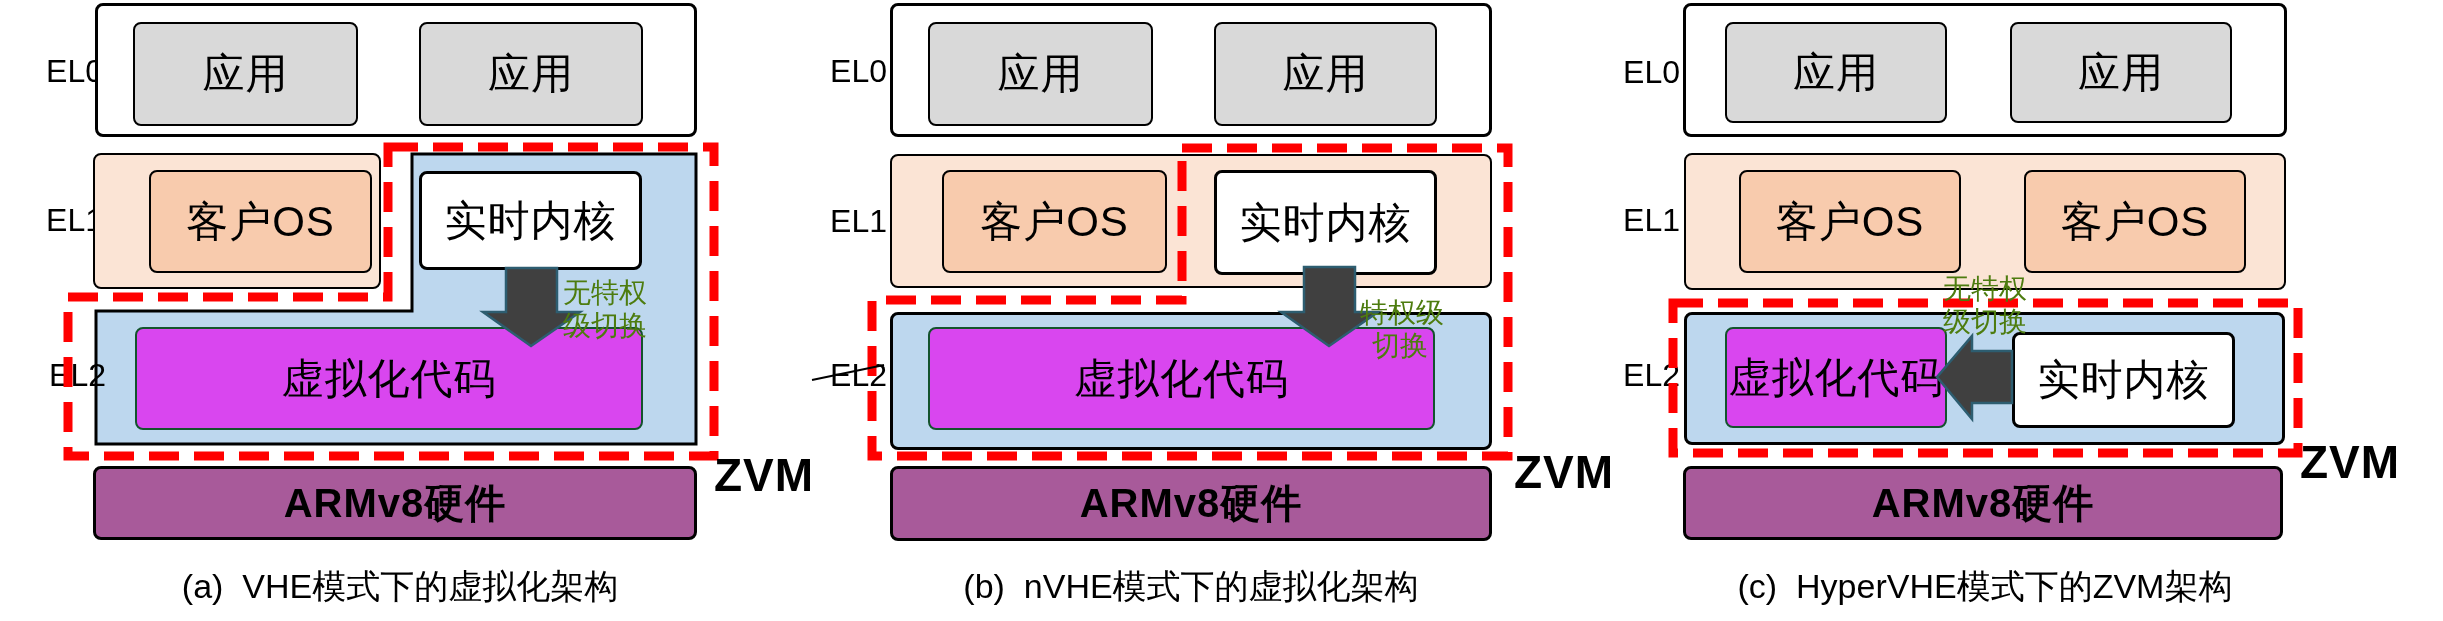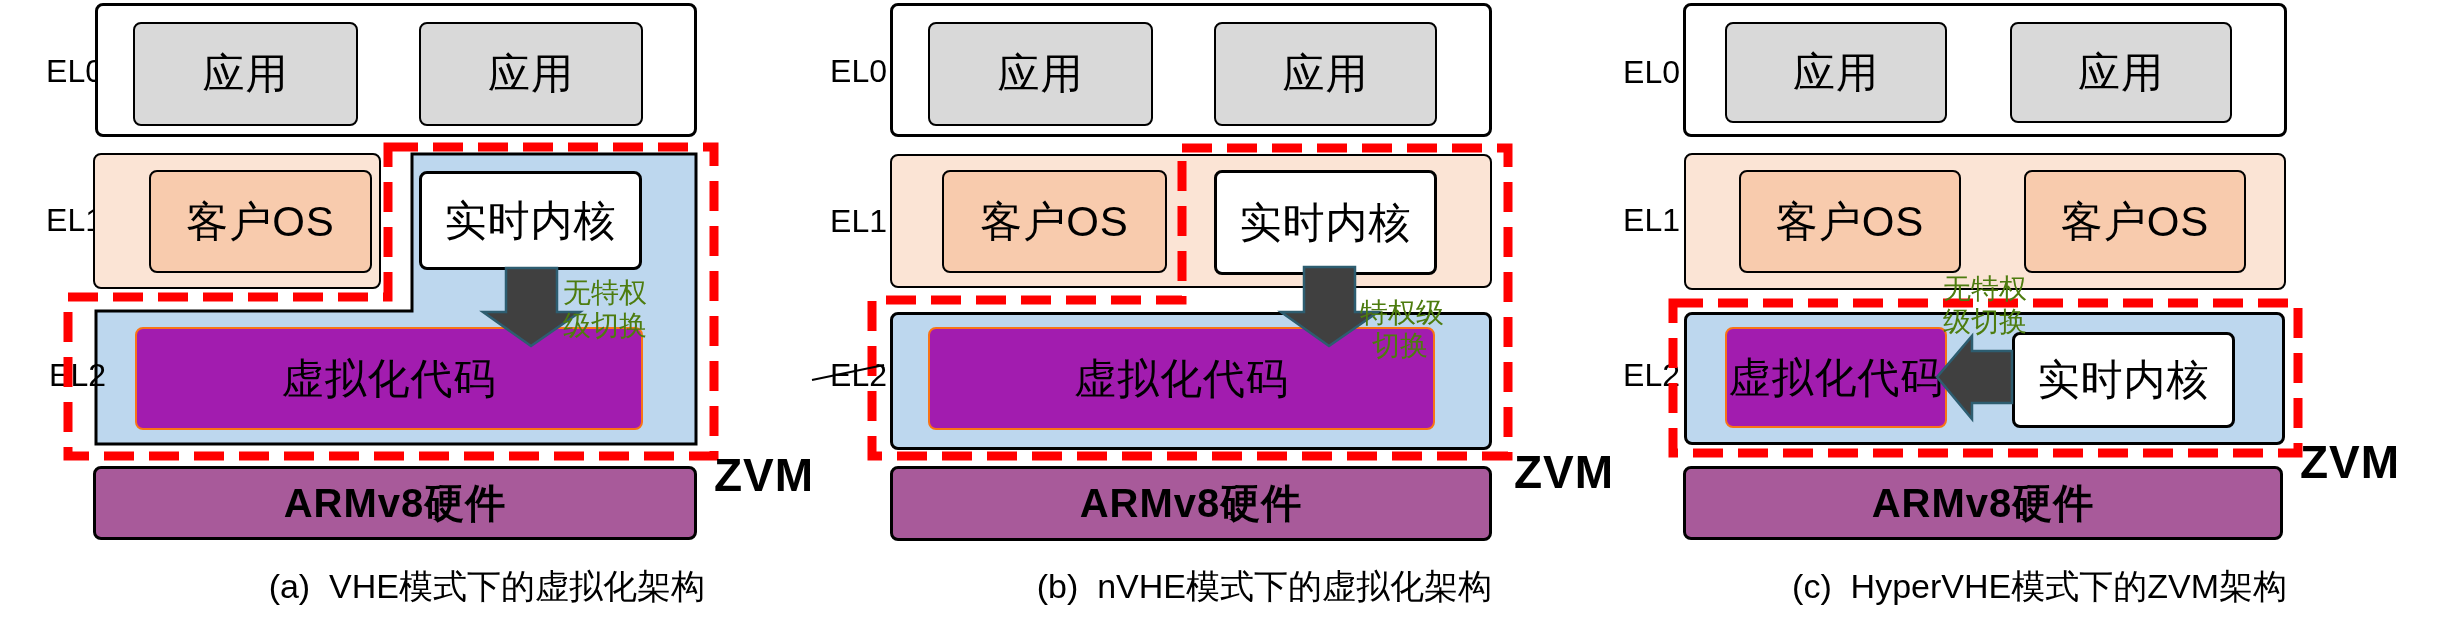--- a/index.html
+++ b/index.html
@@ -13,36 +13,36 @@
   .box{
     position:absolute;box-sizing:border-box;display:flex;align-items:center;justify-content:center;
     z-index:2;font-size:42px;letter-spacing:1px;border-radius:8px;
   }
   .el0-row{background:#ffffff;border:3px solid #000;}
   .app-box{background:#d9d9d9;border:2px solid #000;}
   .el1-row{background:#fbe4d5;border:2px solid #000;}
   .guest-os{background:#f8cbad;border:2px solid #000;margin-left:14px;}
   .rt-kernel{background:#ffffff;border:3px solid #000;}
   .el2-row{background:#bdd7ee;border:3px solid #000;}
-  .virt-code{background:#a21caf;border:2px solid #f97316;}
+  .virt-code{background:#d946ef;border:2px solid #14532d;}
   .hw-bar{background:#a85a9a;border:3px solid #000;font-size:40px;font-weight:bold;}
   .el-label{
     position:absolute;width:100px;text-align:right;z-index:2;
     font-size:32px;line-height:40px;font-weight:500;
   }
   .switch-label{
     position:absolute;z-index:4;font-size:28px;line-height:33px;color:#4d7c0f;
   }
   .switch-label .indent{padding-left:12px;}
   .zvm-text{
     position:absolute;z-index:4;color:#000000;font-weight:bold;
     font-size:46px;line-height:46px;letter-spacing:1px;
   }
   .caption{
-    position:absolute;top:566px;z-index:2;text-align:right;font-size:34px;line-height:40px;
+    position:absolute;top:566px;z-index:2;text-align:center;font-size:34px;line-height:40px;
     white-space:pre;
   }
   .zvm-dash{fill:none;stroke:#ff0000;stroke-width:9;stroke-dasharray:30 15;}
   .dark-arrow{fill:#404040;stroke:#2d5d70;stroke-width:2.5;}
   .region-blue{fill:#bdd7ee;stroke:#000;stroke-width:3;}
 </style>
 </head>
 <body>
 
 <div class="canvas">

